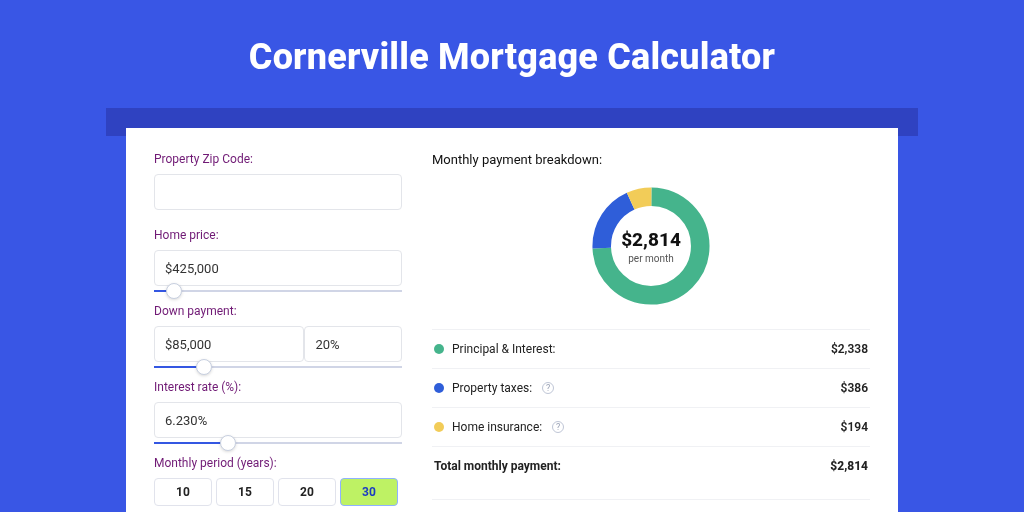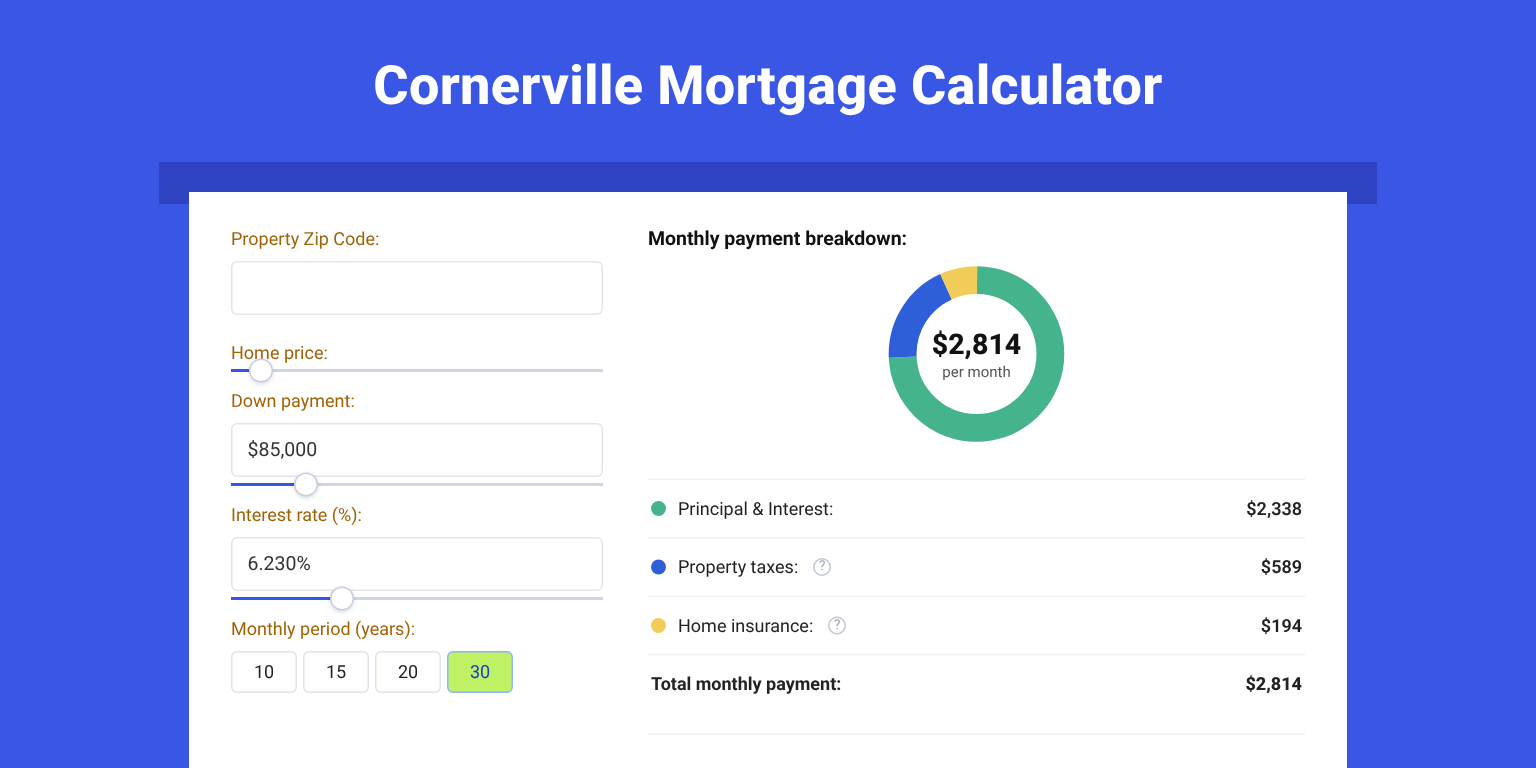--- a/index.html
+++ b/index.html
@@ -3,34 +3,34 @@
 <meta charset="utf-8">
 <style>
   *{box-sizing:border-box;margin:0;padding:0;font-family:-apple-system,BlinkMacSystemFont,"Segoe UI",Roboto,Helvetica,Arial,sans-serif}
   body{width:1024px;height:512px;overflow:hidden;background:#3956e5}
   .hero{position:absolute;left:0;right:0;top:0;background:#3956e5;padding-top:36px;text-align:center}
   .hero h1{color:#fff;font-size:36px;font-weight:800;letter-spacing:.2px}
   .band{position:absolute;left:106px;right:106px;top:108px;height:28px;background:#2f42c1}
   .card{position:absolute;left:126px;right:126px;top:128px;bottom:-40px;background:#fff;display:flex;padding:24px 28px 0 28px;gap:30px}
   .left{width:248px;flex:0 0 248px}
   .right{flex:1}
-  .lbl{font-size:12px;color:#a16207;margin-bottom:8px}
+  .lbl{font-size:12px;color:#701a75;margin-bottom:8px}
   .field{width:100%;height:36px;border:1px solid #e3e5ea;border-radius:4px;padding:0 10px;font-size:13px;color:#333;background:#fff}
   .group{margin-bottom:18px;position:relative}
   .slider{position:absolute;left:0;right:0;bottom:-4px;height:0}
   .track{height:2px;background:#d0d5e6;position:relative}
   .track .fill{position:absolute;left:0;top:0;height:2px;background:#3457e2}
   .thumb{position:absolute;top:-7px;width:16px;height:16px;border-radius:50%;background:#fff;border:1px solid #c8d0e0;box-shadow:0 1px 3px rgba(0,0,0,.15)}
   .row2{display:flex;}
   .row2 .field:first-child{flex:1.7}
   .row2 .field:last-child{flex:1}
   .periods{display:flex;gap:4px}
-  .pbtn{width:44px;height:28px;border:1px solid #e1e3ec;border-radius:4px;background:#fff;font-size:12px;display:flex;align-items:center;justify-content:center;font-weight:400;color:#222;cursor:pointer}
+  .pbtn{width:58px;height:28px;border:1px solid #e1e3ec;border-radius:4px;background:#fff;font-size:12px;display:flex;align-items:center;justify-content:center;font-weight:700;color:#222;cursor:pointer}
   .pbtn.sel{background:#bef264;border-color:#8fb2ff;color:#1c3cc2}
-  .r-title{font-size:13px;font-weight:700;color:#111;margin-bottom:4px}
+  .r-title{font-size:13px;font-weight:400;color:#111;margin-bottom:14px}
   .donut-wrap{display:flex;justify-content:center;margin-bottom:18px}
   .donut{position:relative;width:130px;height:130px}
   .donut-center{position:absolute;inset:0;display:flex;flex-direction:column;align-items:center;justify-content:center}
   .donut-amt{font-size:19px;font-weight:800;color:#111}
   .donut-sub{font-size:10px;color:#555;margin-top:2px}
   .legend{border-top:1px solid #f0f1f4}
   .lg{display:flex;align-items:center;justify-content:space-between;padding:12px 2px;font-size:12px;color:#222}
   .lg + .lg{border-top:1px solid #f0f1f4}
   .lg-left{display:flex;align-items:center;gap:8px}
   .dot{width:10px;height:10px;border-radius:50%}
@@ -51,32 +51,34 @@
 <div class="card">
   <div class="left">
 
     <div class="group">
       <div class="lbl">Property Zip Code:</div>
       <input class="field" value="" style="">
     </div>
 
     <div class="group">
       <div class="lbl">Home price:</div>
+      <input class="field" value="$425,000" style="">
       <div class="slider">
         <div class="track">
             <div class="fill" style="width: 8%;"></div>
             <div class="thumb" style="left: calc(8% - 8px);"></div>
           </div>
       </div>
     </div>
 
     <div class="group">
       <div class="lbl">Down payment:</div>
       <div class="row2">
         <input class="field" value="$85,000" style="">
+        <input class="field" value="20%" style="">
       </div>
       <div class="slider">
         <div class="track">
             <div class="fill" style="width: 20%;"></div>
             <div class="thumb" style="left: calc(20% - 8px);"></div>
           </div>
       </div>
     </div>
 
     <div class="group">
@@ -126,21 +128,21 @@
             <span>Principal &amp; Interest:</span>
           </div>
           <div class="lg-val">$2,338</div>
         </div>
         <div class="lg">
           <div class="lg-left">
             <span class="dot" style="background:#2f5ed9"></span>
             <span>Property taxes:</span>
             <span class="info">?</span>
           </div>
-          <div class="lg-val">$589</div>
+          <div class="lg-val">$386</div>
         </div>
         <div class="lg">
           <div class="lg-left">
             <span class="dot" style="background:#f2cc58"></span>
             <span>Home insurance:</span>
             <span class="info">?</span>
           </div>
           <div class="lg-val">$194</div>
         </div>
         <div class="lg total">

